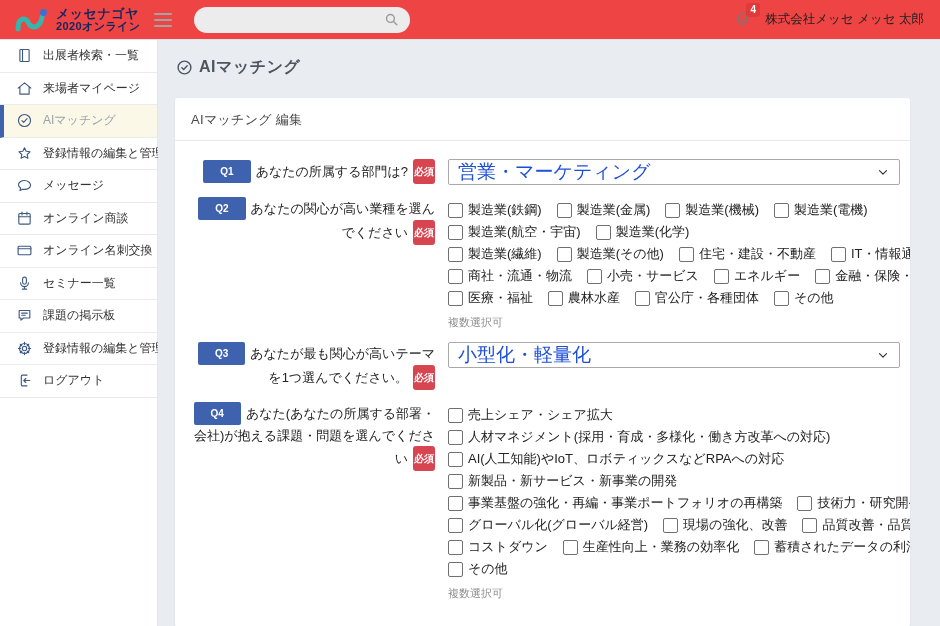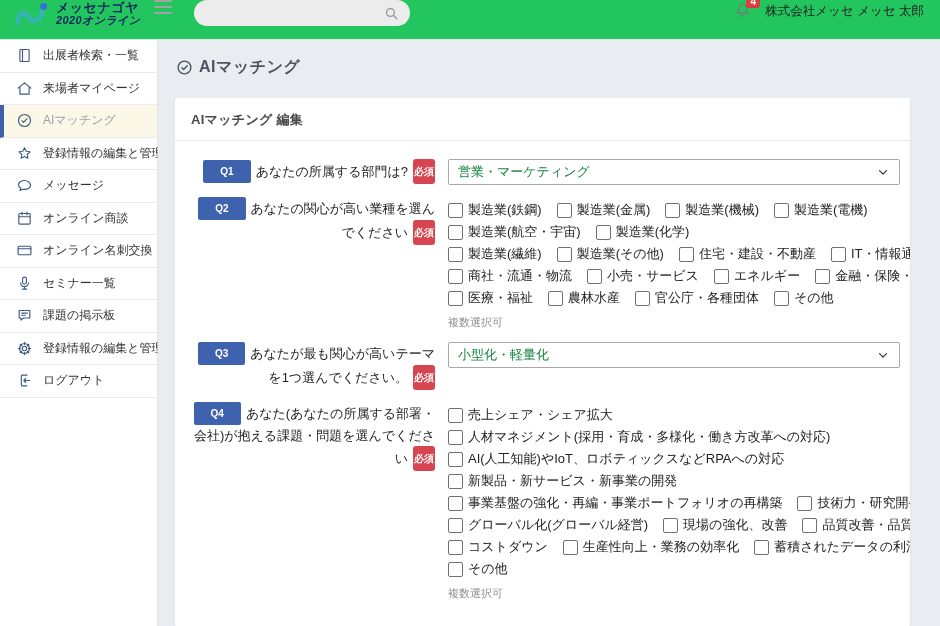--- a/index.html
+++ b/index.html
@@ -1,25 +1,25 @@
 <!DOCTYPE html>
 <html lang="ja"><head>
 <meta charset="utf-8">
 <style>
   html,body{margin:0;padding:0;}
   body{font-family:"Liberation Sans","DejaVu Sans",sans-serif;-webkit-font-smoothing:antialiased;}
   .app{position:relative;width:940px;height:626px;background:#e9edf2;overflow:hidden;}
 
   
-  .header{position:absolute;top:0;left:0;width:940px;height:40px;background:#22c55e;
-    border-bottom:1px solid #e4e7ea;display:flex;align-items:flex-start;box-sizing:border-box;z-index:5;}
+  .header{position:absolute;top:0;left:0;width:940px;height:40px;background:#ef4444;
+    border-bottom:1px solid #e4e7ea;display:flex;align-items:center;box-sizing:border-box;z-index:5;}
   .logo{display:flex;align-items:center;margin-left:14px;cursor:pointer;}
   .logo-text{margin-left:6px;line-height:1.05;}
   .logo-line1{font-size:13px;font-weight:700;color:#12275e;letter-spacing:.5px;}
-  .logo-line2{font-size:11px;font-weight:700;color:#12275e;letter-spacing:.4px;font-style:italic;}
+  .logo-line2{font-size:11px;font-weight:700;color:#12275e;letter-spacing:.4px;}
   .hamburger{margin-left:14px;width:18px;height:14px;display:flex;flex-direction:column;justify-content:space-between;cursor:pointer;}
   .hamburger span{display:block;height:2px;background:#a3a3a3;border-radius:1px;}
   .search{margin-left:22px;width:216px;height:26px;background:#ececec;border-radius:13px;
     display:flex;align-items:center;padding:0 10px;box-sizing:border-box;}
   .search input{flex:1;border:none;background:transparent;outline:none;font-size:12px;color:#333;
     font-family:"Liberation Sans","DejaVu Sans",sans-serif;}
   .header-right{margin-left:auto;display:flex;align-items:center;margin-right:16px;}
   .bell-wrap{position:relative;width:20px;height:22px;cursor:pointer;}
   .badge{position:absolute;top:-6px;right:-7px;min-width:14px;height:14px;background:#e03b3b;color:#fff;
     font-size:10px;font-weight:700;border-radius:3px;display:flex;align-items:center;justify-content:center;padding:0 2px;box-sizing:border-box;}
@@ -38,36 +38,36 @@
 
   
   .main{position:absolute;top:40px;left:158px;width:782px;height:586px;background:#e9edf2;box-sizing:border-box;}
   .page-title{display:flex;align-items:center;margin:17px 0 0 18px;color:#4d5560;}
   .page-title .t-ico{display:flex;margin-right:6px;}
   .page-title .t-ico svg{stroke:#4d5560;fill:none;stroke-width:2;stroke-linecap:round;stroke-linejoin:round;}
   .page-title h1{font-size:16px;font-weight:700;margin:0;letter-spacing:.5px;}
 
   .card{margin:20px 30px 0 17px;background:#ffffff;border-radius:3px;box-shadow:0 1px 2px rgba(40,50,70,.10);
     height:529px;box-sizing:border-box;padding:13px 10px 0 16px;overflow:hidden;}
-  .card-title{font-size:13px;font-weight:700;color:#4a4a4a;letter-spacing:.3px;}
+  .card-title{font-size:13px;font-weight:400;color:#4a4a4a;letter-spacing:.3px;}
   .card-divider{border:none;border-top:1px solid #e8e8e8;margin:11px -10px 0 -16px;}
 
   .form{padding-top:9px;}
   .form-row{display:flex;margin-top:9px;}
   .form-row + .form-row{margin-top:12px;}
   .q-label{width:244px;flex:none;text-align:right;font-size:13px;color:#222;line-height:21px;}
   .qbadge{display:inline-block;background:#3e62ad;color:#fff;font-size:10px;font-weight:700;
     border-radius:2px;padding:1px 17px;margin-right:5px;vertical-align:1px;}
   .req{display:inline-block;background:#d64550;color:#fff;font-size:10px;font-weight:700;
     border-radius:3px;padding:2px 1px;margin-left:5px;vertical-align:1px;}
   .q-control{flex:1;margin-left:13px;}
 
   .select{height:26px;border:1px solid #a9a9a9;border-radius:2px;background:#fff;display:flex;
     align-items:center;padding:0 9px;box-sizing:border-box;cursor:pointer;}
-  .select-value{flex:1;font-size:13px;color:#15803d;}
+  .select-value{flex:1;font-size:19px;color:#1d4ed8;}
   .select svg{stroke:#333;fill:none;stroke-width:2;stroke-linecap:round;stroke-linejoin:round;flex:none;}
 
   .cb-row{display:flex;align-items:flex-end;height:22px;gap:15px;}
   .cb{display:flex;align-items:center;cursor:pointer;}
   .cb .box{width:13px;height:13px;border:1px solid #707070;border-radius:2px;background:#fff;flex:none;}
   .cb .cb-text{margin-left:5px;font-size:13px;color:#222;white-space:nowrap;}
   .note{font-size:11px;color:#8c8c8c;margin-top:8px;}
 </style>
 </head>
 <body>

